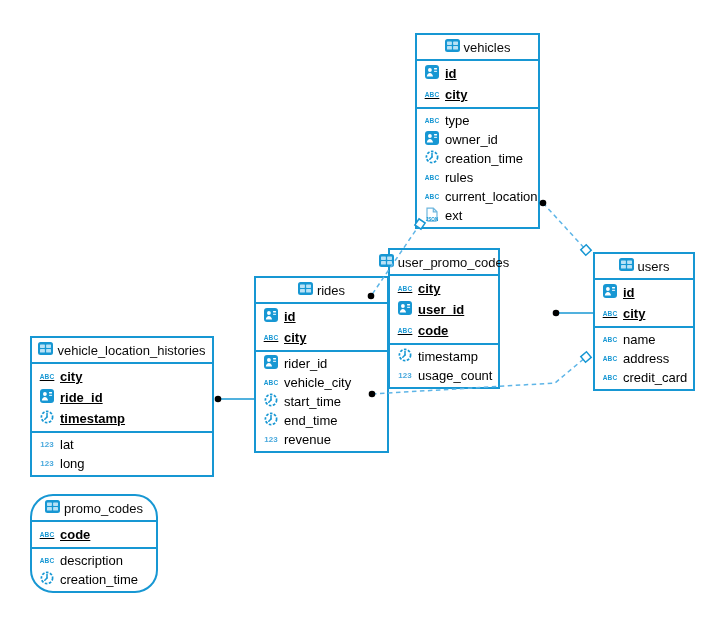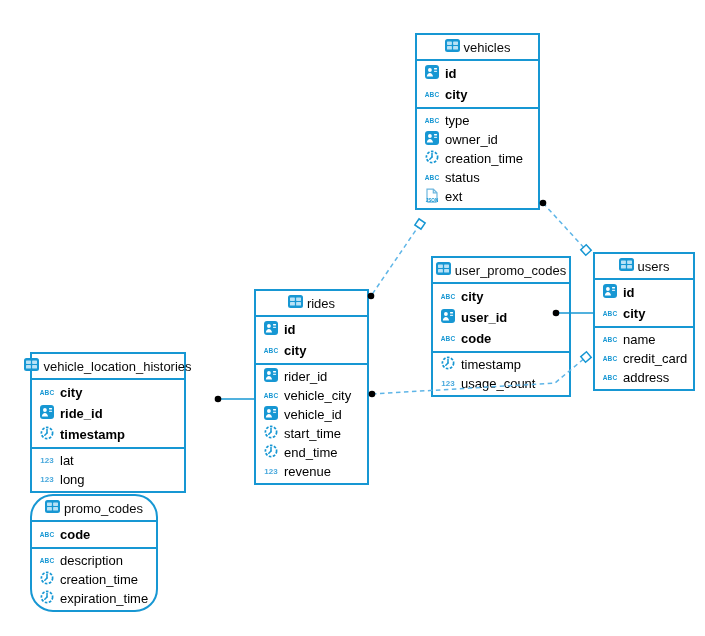--- a/index.html
+++ b/index.html
@@ -24,21 +24,21 @@
     font-size:13px;color:#0a0a0a;
     white-space:nowrap;
   }
   .sec{padding:2px 0;}
   .sec-keys{border-bottom:2px solid var(--accent);}
   .row{
     display:flex;align-items:center;gap:4px;
     height:19px;padding-left:6px;
     font-size:13px;color:#000;white-space:nowrap;
   }
-  .sec-keys .row{height:21px;font-weight:700;}
+  .sec-keys .row{height:21px;font-weight:700;text-decoration:underline;}
   .icon{flex:0 0 18px;width:18px;display:flex;align-items:flex-end;justify-content:center;}
   .abc-glyph{color:var(--accent);font-weight:800;font-size:6.5px;letter-spacing:.2px;}
   .num-glyph{color:var(--accent-light);font-weight:700;font-size:8px;}
   #relationship-layer{
     position:absolute;left:0;top:0;z-index:2;
     pointer-events:none;
   }
 </style>
 </head>
 <body>
@@ -101,35 +101,41 @@
                 <path d="M7 7 7 3.4" stroke="#1797d3" stroke-width="1.5" stroke-linecap="round"></path>
                 <path d="M7 7 4.8 9.2" stroke="#1797d3" stroke-width="1.5" stroke-linecap="round"></path>
               </svg></span>
           </span>
           <span>creation_time</span>
         </div>
         <div class="row">
           <span class="icon">
             <span class="abc-glyph">ABC</span>
           </span>
-          <span>status</span>
+          <span>rules</span>
+        </div>
+        <div class="row">
+          <span class="icon">
+            <span class="abc-glyph">ABC</span>
+          </span>
+          <span>current_location</span>
         </div>
         <div class="row">
           <span class="icon">
             <span class="svgwrap"><svg width="14" height="15" viewBox="0 0 14 15">
                 <path d="M2 1.2h6.3l3.7 3.6v8.2a1.2 1.2 0 0 1-1.2 1.2H3.2A1.2 1.2 0 0 1 2 13z" fill="#fff" stroke="#6db6de" stroke-width="1.2"></path>
                 <path d="M8.3 1.2v3.6H12" fill="none" stroke="#6db6de" stroke-width="1.2"></path>
                 <text x="7" y="13.6" text-anchor="middle" font-size="4.6" font-weight="700" fill="#1797d3" font-family="Liberation Sans, sans-serif">JSON</text>
               </svg></span>
           </span>
           <span>ext</span>
         </div>
       </div>
     </div>
-    <div class="tbl" style="left: 431px; top: 248px; width: 140px; margin-top: 8px;">
+    <div class="tbl" style="left: 388px; top: 248px; width: 112px;">
       <div class="tbl-header">
         <span class="svgwrap"><svg width="15" height="13" viewBox="0 0 15 13">
             <rect width="15" height="13" rx="2.5" fill="#1797d3"></rect>
             <rect x="2" y="2.4" width="4.9" height="3.5" rx=".6" fill="#b9e2f6"></rect>
             <rect x="8.1" y="2.4" width="4.9" height="3.5" rx=".6" fill="#b9e2f6"></rect>
             <rect x="2" y="7" width="4.9" height="3.5" rx=".6" fill="#b9e2f6"></rect>
             <rect x="8.1" y="7" width="4.9" height="3.5" rx=".6" fill="#b9e2f6"></rect>
           </svg></span>
         <span>user_promo_codes</span>
       </div>
@@ -213,31 +219,31 @@
         <div class="row">
           <span class="icon">
             <span class="abc-glyph">ABC</span>
           </span>
           <span>name</span>
         </div>
         <div class="row">
           <span class="icon">
             <span class="abc-glyph">ABC</span>
           </span>
+          <span>address</span>
+        </div>
+        <div class="row">
+          <span class="icon">
+            <span class="abc-glyph">ABC</span>
+          </span>
           <span>credit_card</span>
         </div>
-        <div class="row">
-          <span class="icon">
-            <span class="abc-glyph">ABC</span>
-          </span>
-          <span>address</span>
-        </div>
-      </div>
-    </div>
-    <div class="tbl" style="left: 254px; top: 289px; width: 115px;">
+      </div>
+    </div>
+    <div class="tbl" style="left: 254px; top: 276px; width: 135px;">
       <div class="tbl-header">
         <span class="svgwrap"><svg width="15" height="13" viewBox="0 0 15 13">
             <rect width="15" height="13" rx="2.5" fill="#1797d3"></rect>
             <rect x="2" y="2.4" width="4.9" height="3.5" rx=".6" fill="#b9e2f6"></rect>
             <rect x="8.1" y="2.4" width="4.9" height="3.5" rx=".6" fill="#b9e2f6"></rect>
             <rect x="2" y="7" width="4.9" height="3.5" rx=".6" fill="#b9e2f6"></rect>
             <rect x="8.1" y="7" width="4.9" height="3.5" rx=".6" fill="#b9e2f6"></rect>
           </svg></span>
         <span>rides</span>
       </div>
@@ -276,32 +282,20 @@
         </div>
         <div class="row">
           <span class="icon">
             <span class="abc-glyph">ABC</span>
           </span>
           <span>vehicle_city</span>
         </div>
         <div class="row">
           <span class="icon">
             <span class="svgwrap"><svg width="14" height="14" viewBox="0 0 14 14">
-                <rect width="14" height="14" rx="3" fill="#1797d3"></rect>
-                <circle cx="4.9" cy="5" r="1.9" fill="#fff"></circle>
-                <path d="M1.8 11.6c.3-2.3 1.6-3.5 3.1-3.5s2.8 1.2 3.1 3.5z" fill="#fff"></path>
-                <rect x="9" y="3.1" width="3.1" height="1.3" rx=".4" fill="#fff"></rect>
-                <rect x="9" y="5.7" width="3.1" height="1.3" rx=".4" fill="#d2ecfa"></rect>
-              </svg></span>
-          </span>
-          <span>vehicle_id</span>
-        </div>
-        <div class="row">
-          <span class="icon">
-            <span class="svgwrap"><svg width="14" height="14" viewBox="0 0 14 14">
                 <circle cx="7" cy="7" r="5.6" fill="#fff" stroke="#1797d3" stroke-width="1.7" stroke-dasharray="2.6 1.5"></circle>
                 <path d="M7 7 7 3.4" stroke="#1797d3" stroke-width="1.5" stroke-linecap="round"></path>
                 <path d="M7 7 4.8 9.2" stroke="#1797d3" stroke-width="1.5" stroke-linecap="round"></path>
               </svg></span>
           </span>
           <span>start_time</span>
         </div>
         <div class="row">
           <span class="icon">
             <span class="svgwrap"><svg width="14" height="14" viewBox="0 0 14 14">
@@ -313,21 +307,21 @@
           <span>end_time</span>
         </div>
         <div class="row">
           <span class="icon">
             <span class="num-glyph">123</span>
           </span>
           <span>revenue</span>
         </div>
       </div>
     </div>
-    <div class="tbl" style="left: 30px; top: 352px; width: 156px;">
+    <div class="tbl" style="left: 30px; top: 336px; width: 184px;">
       <div class="tbl-header">
         <span class="svgwrap"><svg width="15" height="13" viewBox="0 0 15 13">
             <rect width="15" height="13" rx="2.5" fill="#1797d3"></rect>
             <rect x="2" y="2.4" width="4.9" height="3.5" rx=".6" fill="#b9e2f6"></rect>
             <rect x="8.1" y="2.4" width="4.9" height="3.5" rx=".6" fill="#b9e2f6"></rect>
             <rect x="2" y="7" width="4.9" height="3.5" rx=".6" fill="#b9e2f6"></rect>
             <rect x="8.1" y="7" width="4.9" height="3.5" rx=".6" fill="#b9e2f6"></rect>
           </svg></span>
         <span>vehicle_location_histories</span>
       </div>
@@ -404,30 +398,20 @@
         </div>
         <div class="row">
           <span class="icon">
             <span class="svgwrap"><svg width="14" height="14" viewBox="0 0 14 14">
                 <circle cx="7" cy="7" r="5.6" fill="#fff" stroke="#1797d3" stroke-width="1.7" stroke-dasharray="2.6 1.5"></circle>
                 <path d="M7 7 7 3.4" stroke="#1797d3" stroke-width="1.5" stroke-linecap="round"></path>
                 <path d="M7 7 4.8 9.2" stroke="#1797d3" stroke-width="1.5" stroke-linecap="round"></path>
               </svg></span>
           </span>
           <span>creation_time</span>
-        </div>
-        <div class="row">
-          <span class="icon">
-            <span class="svgwrap"><svg width="14" height="14" viewBox="0 0 14 14">
-                <circle cx="7" cy="7" r="5.6" fill="#fff" stroke="#1797d3" stroke-width="1.7" stroke-dasharray="2.6 1.5"></circle>
-                <path d="M7 7 7 3.4" stroke="#1797d3" stroke-width="1.5" stroke-linecap="round"></path>
-                <path d="M7 7 4.8 9.2" stroke="#1797d3" stroke-width="1.5" stroke-linecap="round"></path>
-              </svg></span>
-          </span>
-          <span>expiration_time</span>
         </div>
       </div>
     </div>
     <svg id="relationship-layer" width="705" height="636">
       <g>
         <path d="M 218 399 L 254 399" fill="none" stroke="#1797d3" stroke-width="1.5"></path>
         <circle cx="218" cy="399" r="3.3" fill="#000000"></circle>
       </g>
       <g>
         <path d="M 556 313 L 593 313" fill="none" stroke="#1797d3" stroke-width="1.5"></path>

